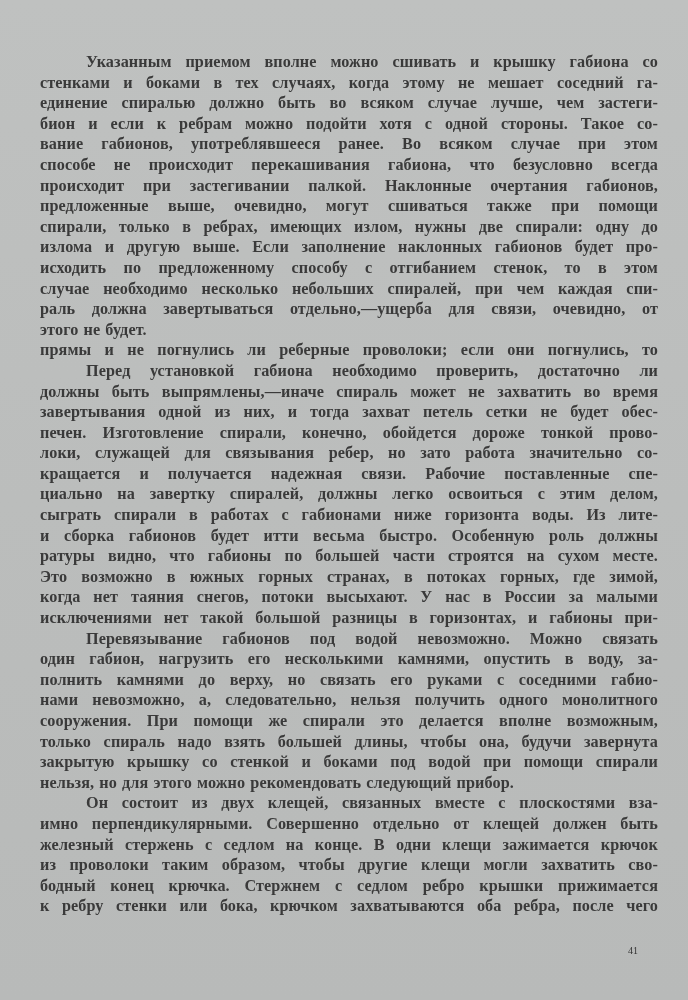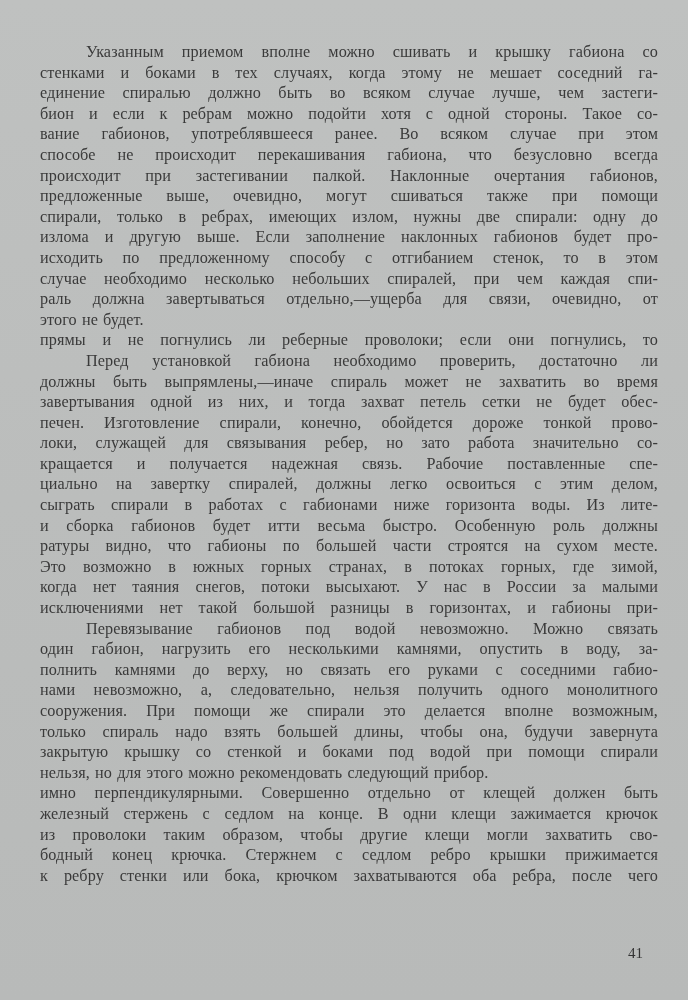--- a/index.html
+++ b/index.html
@@ -4,37 +4,37 @@
 <style>
   html, body { margin:0; padding:0; }
   body {
     width:688px; height:1000px; overflow:hidden;
     background: linear-gradient(180deg, #bfc1c0 0%, #bbbdbc 50%, #b8bab9 100%);
     position:relative;
     font-family: "Liberation Serif", "DejaVu Serif", serif;
     color:#3a3a3a;
   }
   .page {
-    position:absolute; left:40px; top:42px; width:618px;
+    position:absolute; left:40px; top:52px; width:618px;font-weight:bold;
   }
   .line {
     height:20.6px; line-height:20.6px;
     font-size:16.2px;
     white-space:nowrap;
     text-align:justify;
     text-align-last:justify;
     letter-spacing:0.1px;
     word-spacing:1px;
     overflow:visible;
   }
   .line.indent { padding-left:46px; }
   .line.last { text-align-last:left; }
   .pagenum {
     position:absolute; left:628px; top:945px;
-    font-size:15px; color:#333;
+    font-size:10px; color:#333;
   }
 </style>
 </head>
 <body>
 
 <div class="page">
   <div id="p0">
       <div class="line indent">Указанным приемом вполне можно сшивать и крышку габиона со</div>
       <div class="line">стенками и боками в тех случаях, когда этому не мешает соседний га-</div>
       <div class="line">единение спиралью должно быть во всяком случае лучше, чем застеги-</div>
@@ -50,40 +50,41 @@
       <div class="line">раль должна завертываться отдельно,—ущерба для связи, очевидно, от</div>
       <div class="line last">этого не будет.</div>
     </div>
   <div id="p1">
       <div class="line">прямы и не погнулись ли реберные проволоки; если они погнулись, то</div>
       <div class="line indent">Перед установкой габиона необходимо проверить, достаточно ли</div>
       <div class="line">должны быть выпрямлены,—иначе спираль может не захватить во время</div>
       <div class="line">завертывания одной из них, и тогда захват петель сетки не будет обес-</div>
       <div class="line">печен. Изготовление спирали, конечно, обойдется дороже тонкой прово-</div>
       <div class="line">локи, служащей для связывания ребер, но зато работа значительно со-</div>
-      <div class="line">кращается и получается надежная связь. Рабочие поставленные спе-</div>
+      <div class="line">кращается и получается надежная связи. Рабочие поставленные спе-</div>
       <div class="line">циально на завертку спиралей, должны легко освоиться с этим делом,</div>
       <div class="line">сыграть спирали в работах с габионами ниже горизонта воды. Из лите-</div>
       <div class="line">и сборка габионов будет итти весьма быстро. Особенную роль должны</div>
       <div class="line">ратуры видно, что габионы по большей части строятся на сухом месте.</div>
       <div class="line">Это возможно в южных горных странах, в потоках горных, где зимой,</div>
       <div class="line">когда нет таяния снегов, потоки высыхают. У нас в России за малыми</div>
       <div class="line">исключениями нет такой большой разницы в горизонтах, и габионы при-</div>
     </div>
   <div id="p2">
       <div class="line indent">Перевязывание габионов под водой невозможно. Можно связать</div>
       <div class="line">один габион, нагрузить его несколькими камнями, опустить в воду, за-</div>
       <div class="line">полнить камнями до верху, но связать его руками с соседними габио-</div>
       <div class="line">нами невозможно, а, следовательно, нельзя получить одного монолитного</div>
       <div class="line">сооружения. При помощи же спирали это делается вполне возможным,</div>
       <div class="line">только спираль надо взять большей длины, чтобы она, будучи завернута</div>
       <div class="line">закрытую крышку со стенкой и боками под водой при помощи спирали</div>
       <div class="line last">нельзя, но для этого можно рекомендовать следующий прибор.</div>
     </div>
   <div id="p3">
+      <div class="line indent">Он состоит из двух клещей, связанных вместе с плоскостями вза-</div>
       <div class="line">имно перпендикулярными. Совершенно отдельно от клещей должен быть</div>
       <div class="line">железный стержень с седлом на конце. В одни клещи зажимается крючок</div>
       <div class="line">из проволоки таким образом, чтобы другие клещи могли захватить сво-</div>
       <div class="line">бодный конец крючка. Стержнем с седлом ребро крышки прижимается</div>
       <div class="line">к ребру стенки или бока, крючком захватываются оба ребра, после чего</div>
     </div>
 </div>
 
 <div class="pagenum">41</div>
 

